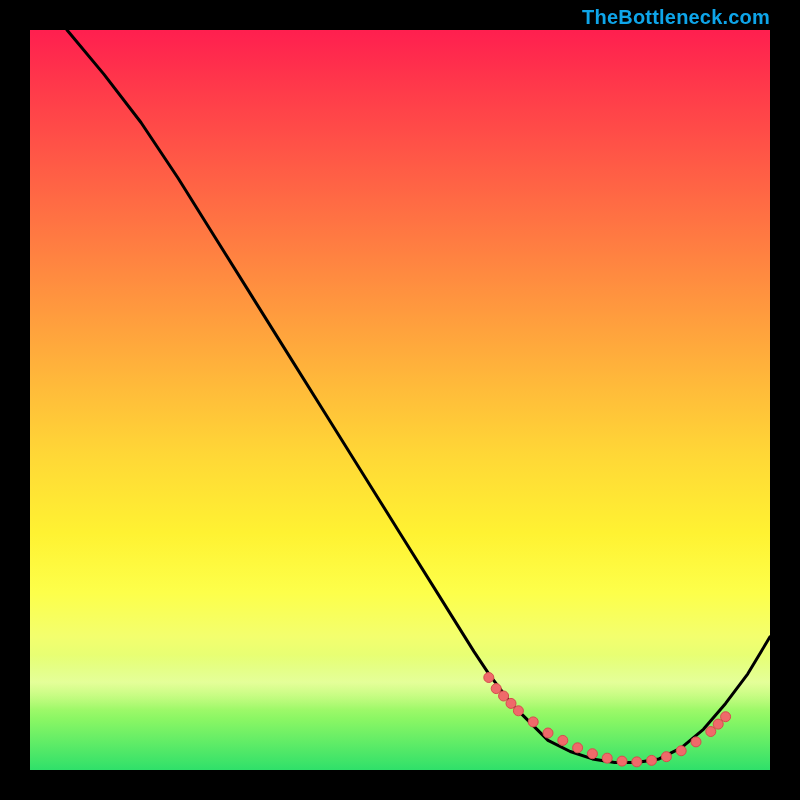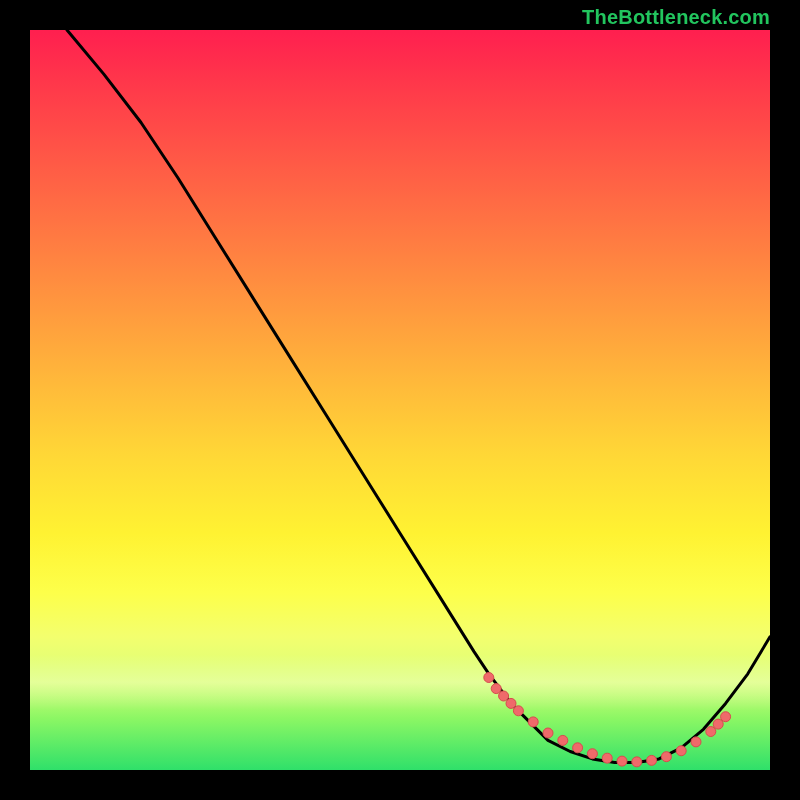--- a/index.html
+++ b/index.html
@@ -52,21 +52,21 @@
       to bottom,
       rgba(255,255,200,0) 0%,
       rgba(255,255,210,0.35) 50%,
       rgba(255,255,220,0) 100%
     );
   }
   .watermark {
     position: absolute;
     top: 6px;
     right: 30px;
-    color: #22c55e;
+    color: #0ea5e9;
     font-size: 20px;
     font-weight: 600;
     letter-spacing: 0.2px;
     user-select: none;
   }
   svg.curve {
     position: absolute;
     left: 0;
     top: 0;
     width: 740px;

